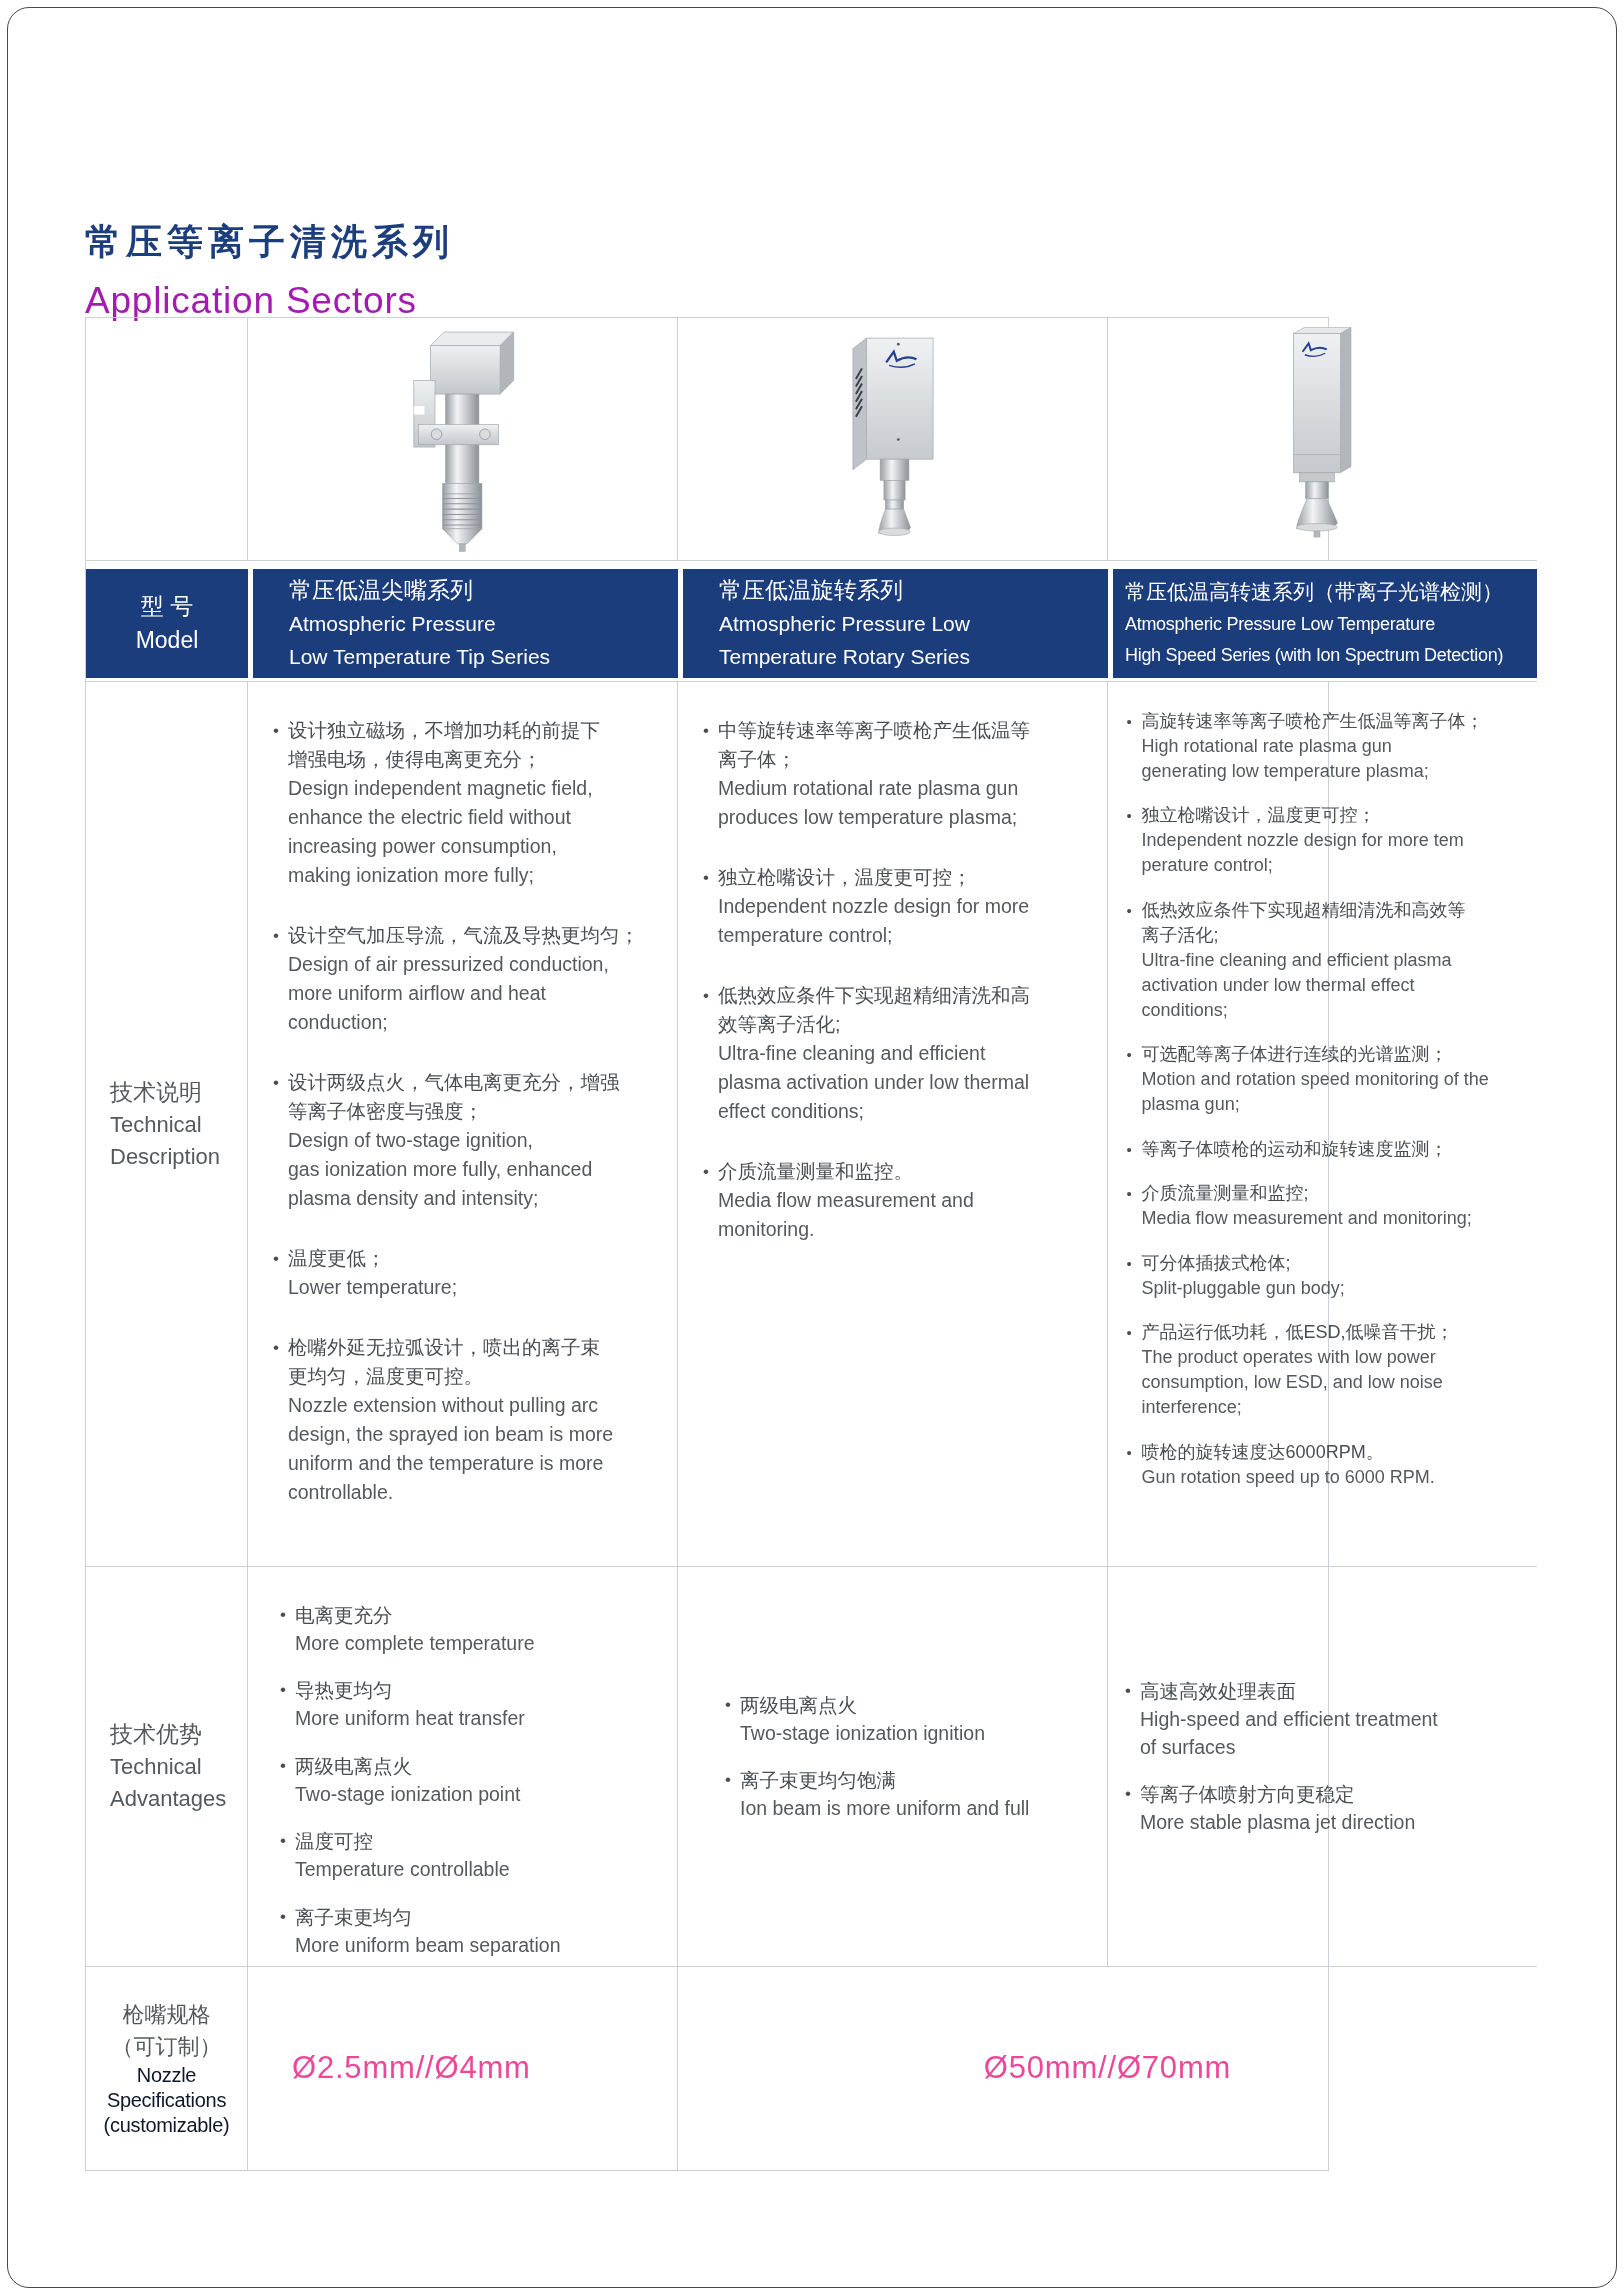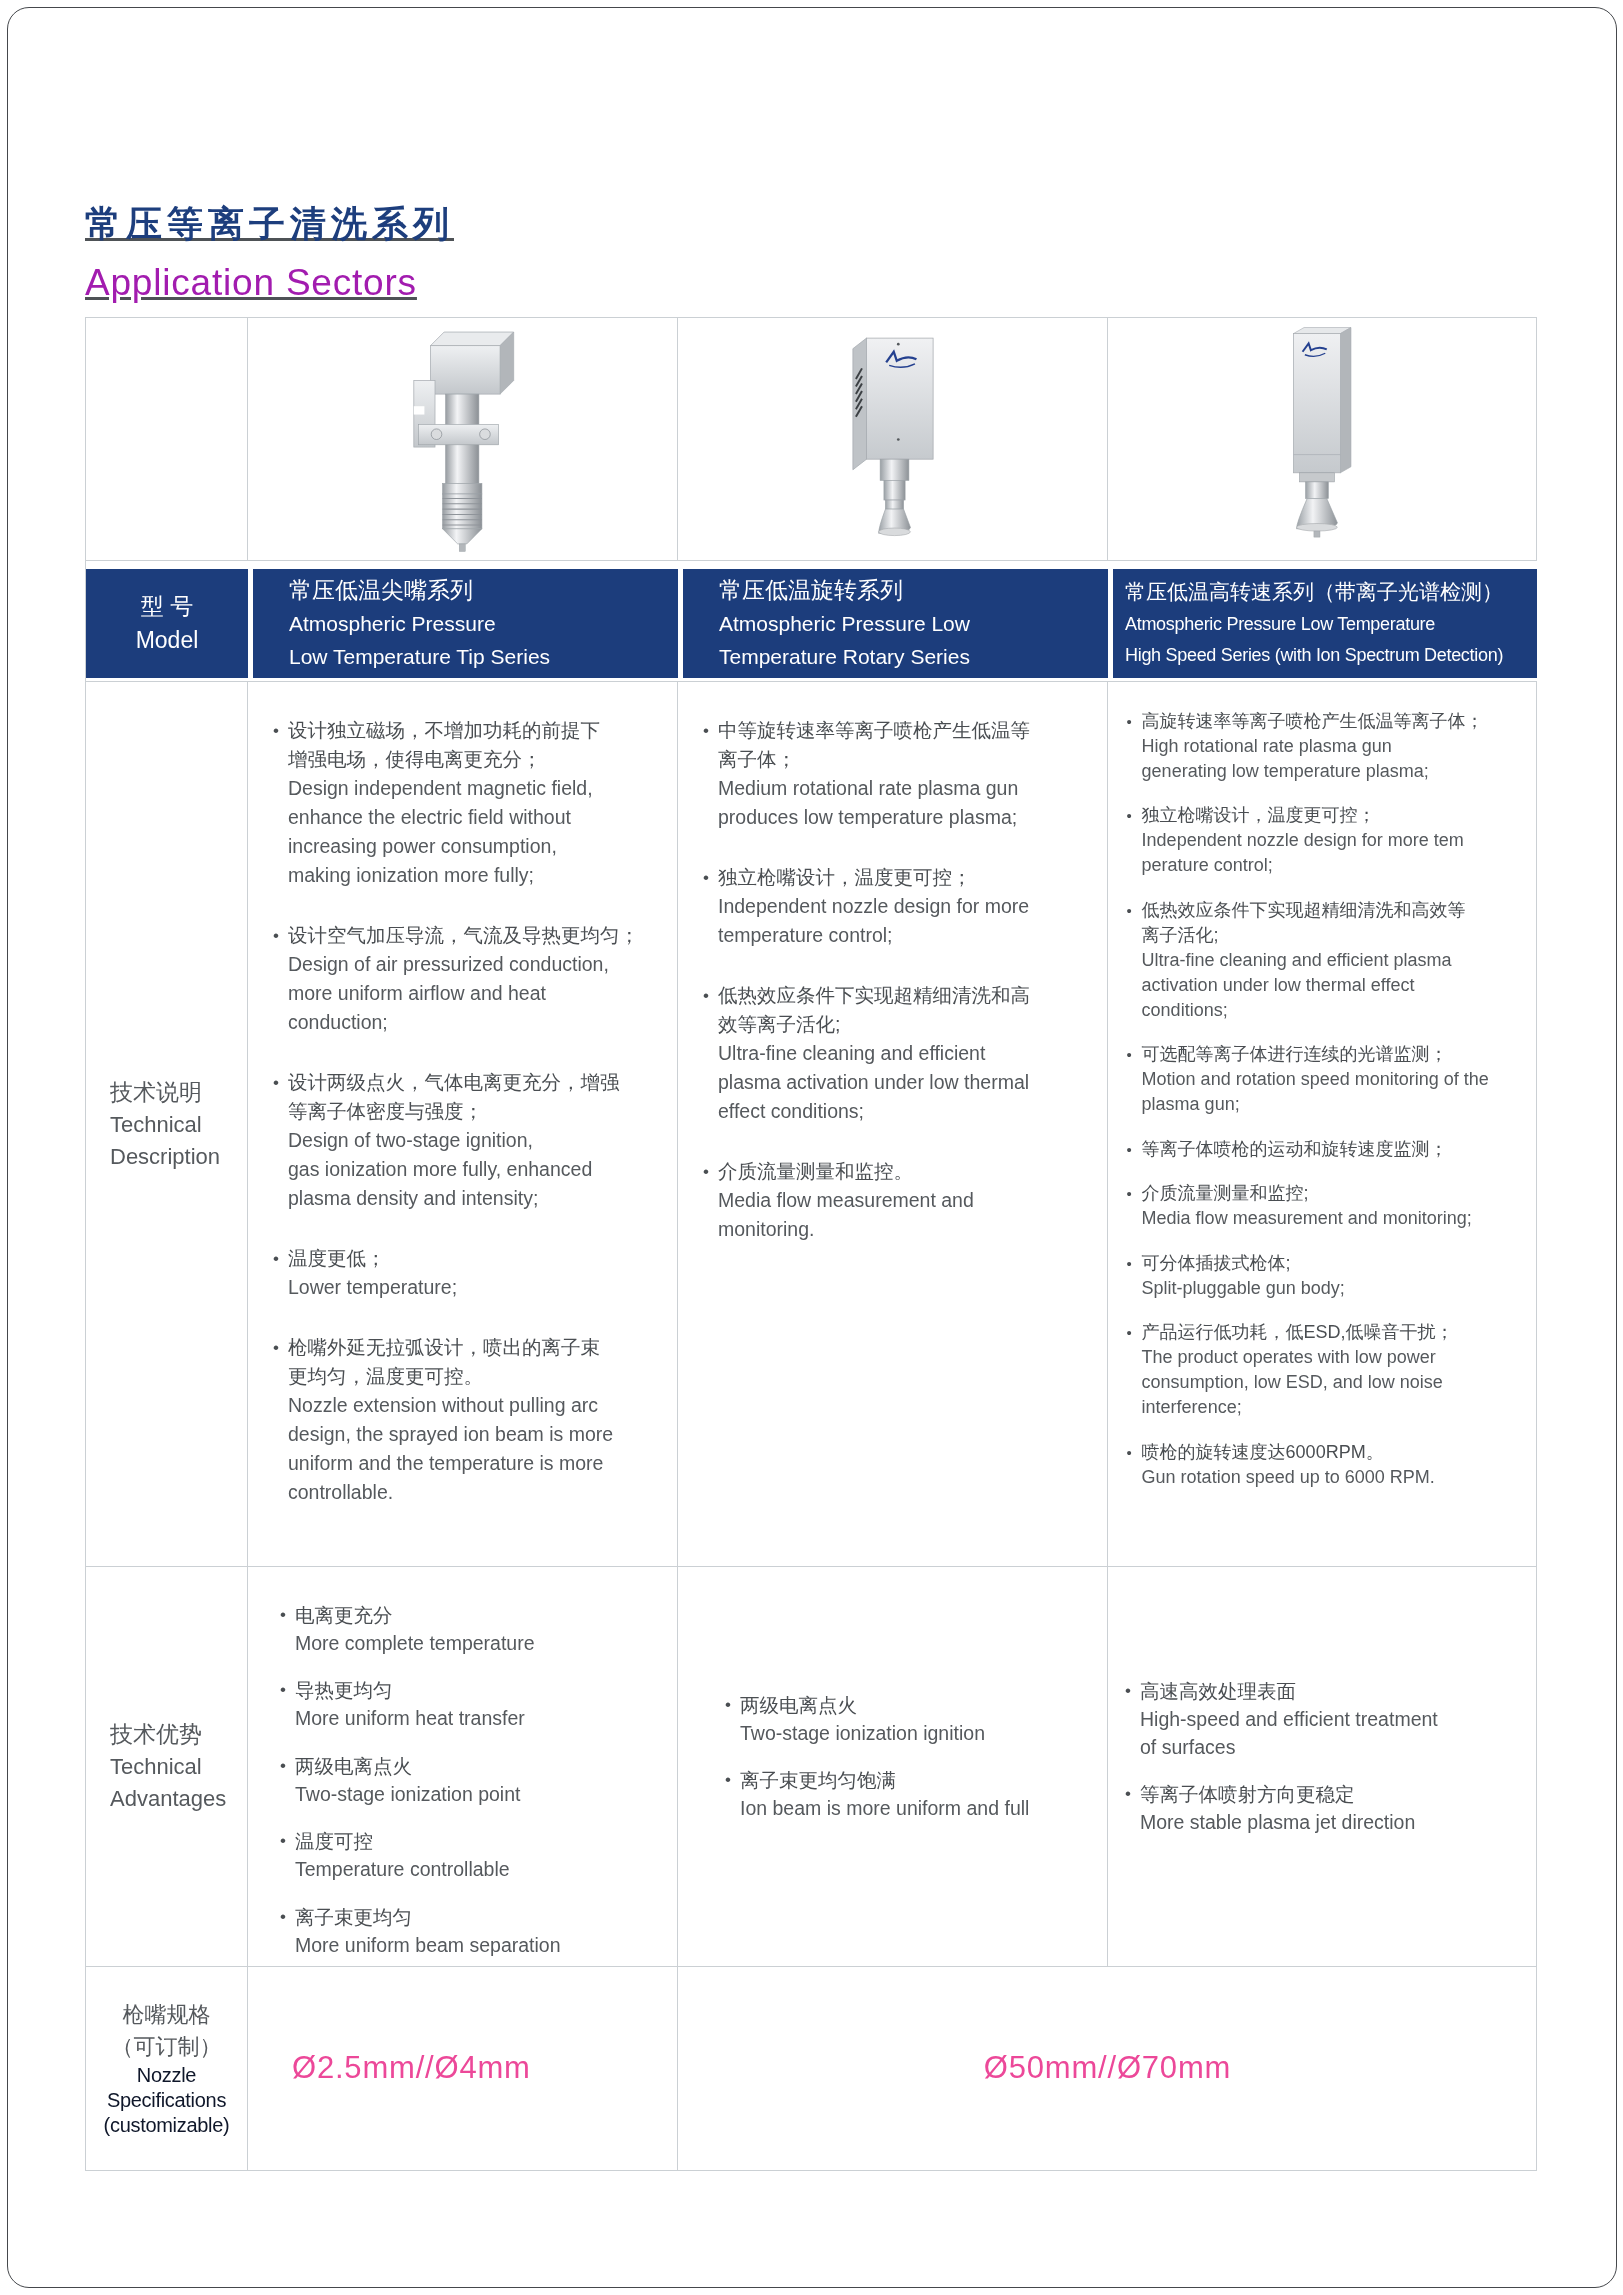--- a/index.html
+++ b/index.html
@@ -1,23 +1,23 @@
 <!DOCTYPE html>
 <html style="font-size:13.5px"><head>
 <meta charset="utf-8">
 <style>
   html,body{margin:0;padding:0;background:#ffffff;}
   body{font-family:"Liberation Sans","DejaVu Sans",sans-serif;color:#4e5256;
        width:1624px;height:2295px;position:relative;overflow:hidden;}
   .page-frame{position:absolute;left:6.8px;top:6.8px;right:6.8px;bottom:6.8px;
       border:1.7px solid #45484c;border-radius:22px;pointer-events:none;}
-  .header{position:absolute;left:85px;top:202px;text-decoration:underline;}
+  .header{position:absolute;left:85px;top:220px;}
   .title-zh{font-size:36px;font-weight:600;color:#1d3e7d;letter-spacing:5px;line-height:1.2;}
   .title-en{font-size:37px;font-weight:400;color:#a21caf;letter-spacing:0.8px;line-height:1.2;margin-top:16px;}
-  .tbl{position:absolute;left:85px;top:317px;width:1452px;height:1854px;
+  .tbl{position:absolute;left:85px;top:317px;width:1244px;height:1854px;
       border:0.8px solid #cbd0d4;box-sizing:border-box;display:grid;
       grid-template-columns:162px 430px 430px 429px;
       grid-template-rows:243px 7.6px 112px 886px 400px 203px;}
   .cell{box-sizing:border-box;min-width:0;min-height:0;}
   .c-r{border-right:0.8px solid #cbd0d4;}
   .c-b{border-bottom:0.8px solid #cbd0d4;}
   .c-t{border-top:0.8px solid #cbd0d4;}
   .gap-row{grid-column:1/-1;background:#fff;}
   
   .img-cell{display:flex;align-items:center;justify-content:center;}

